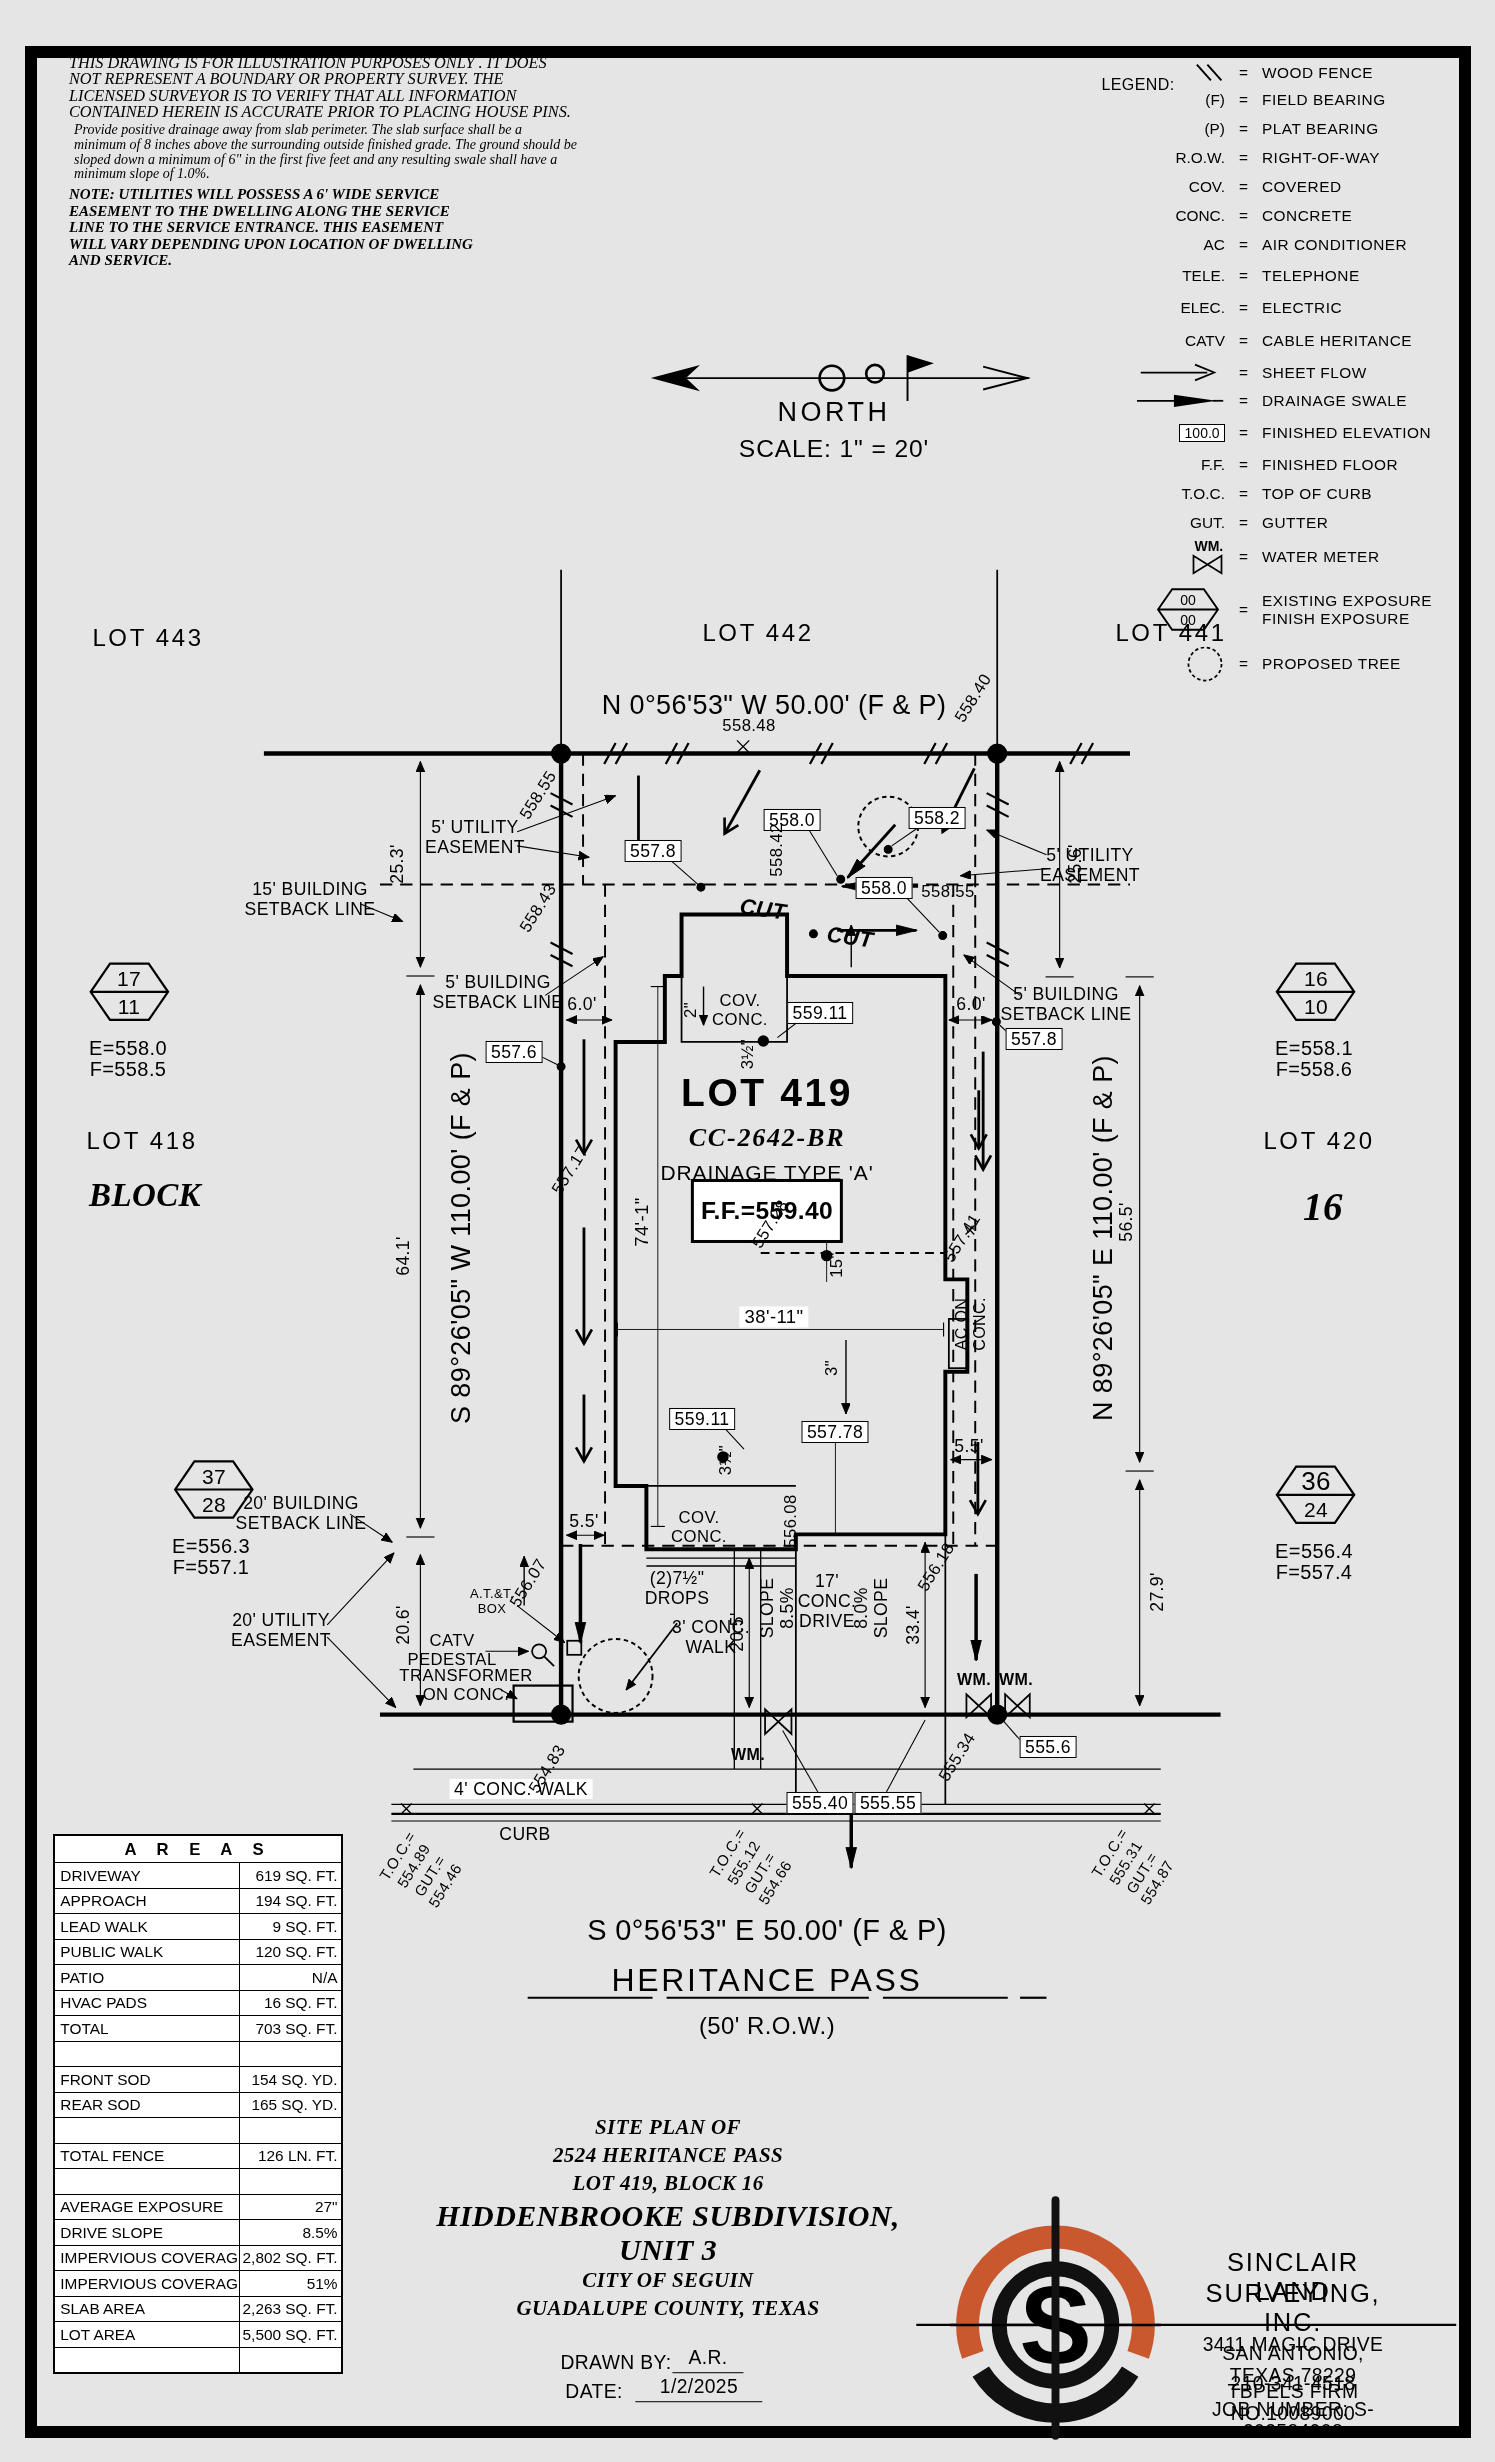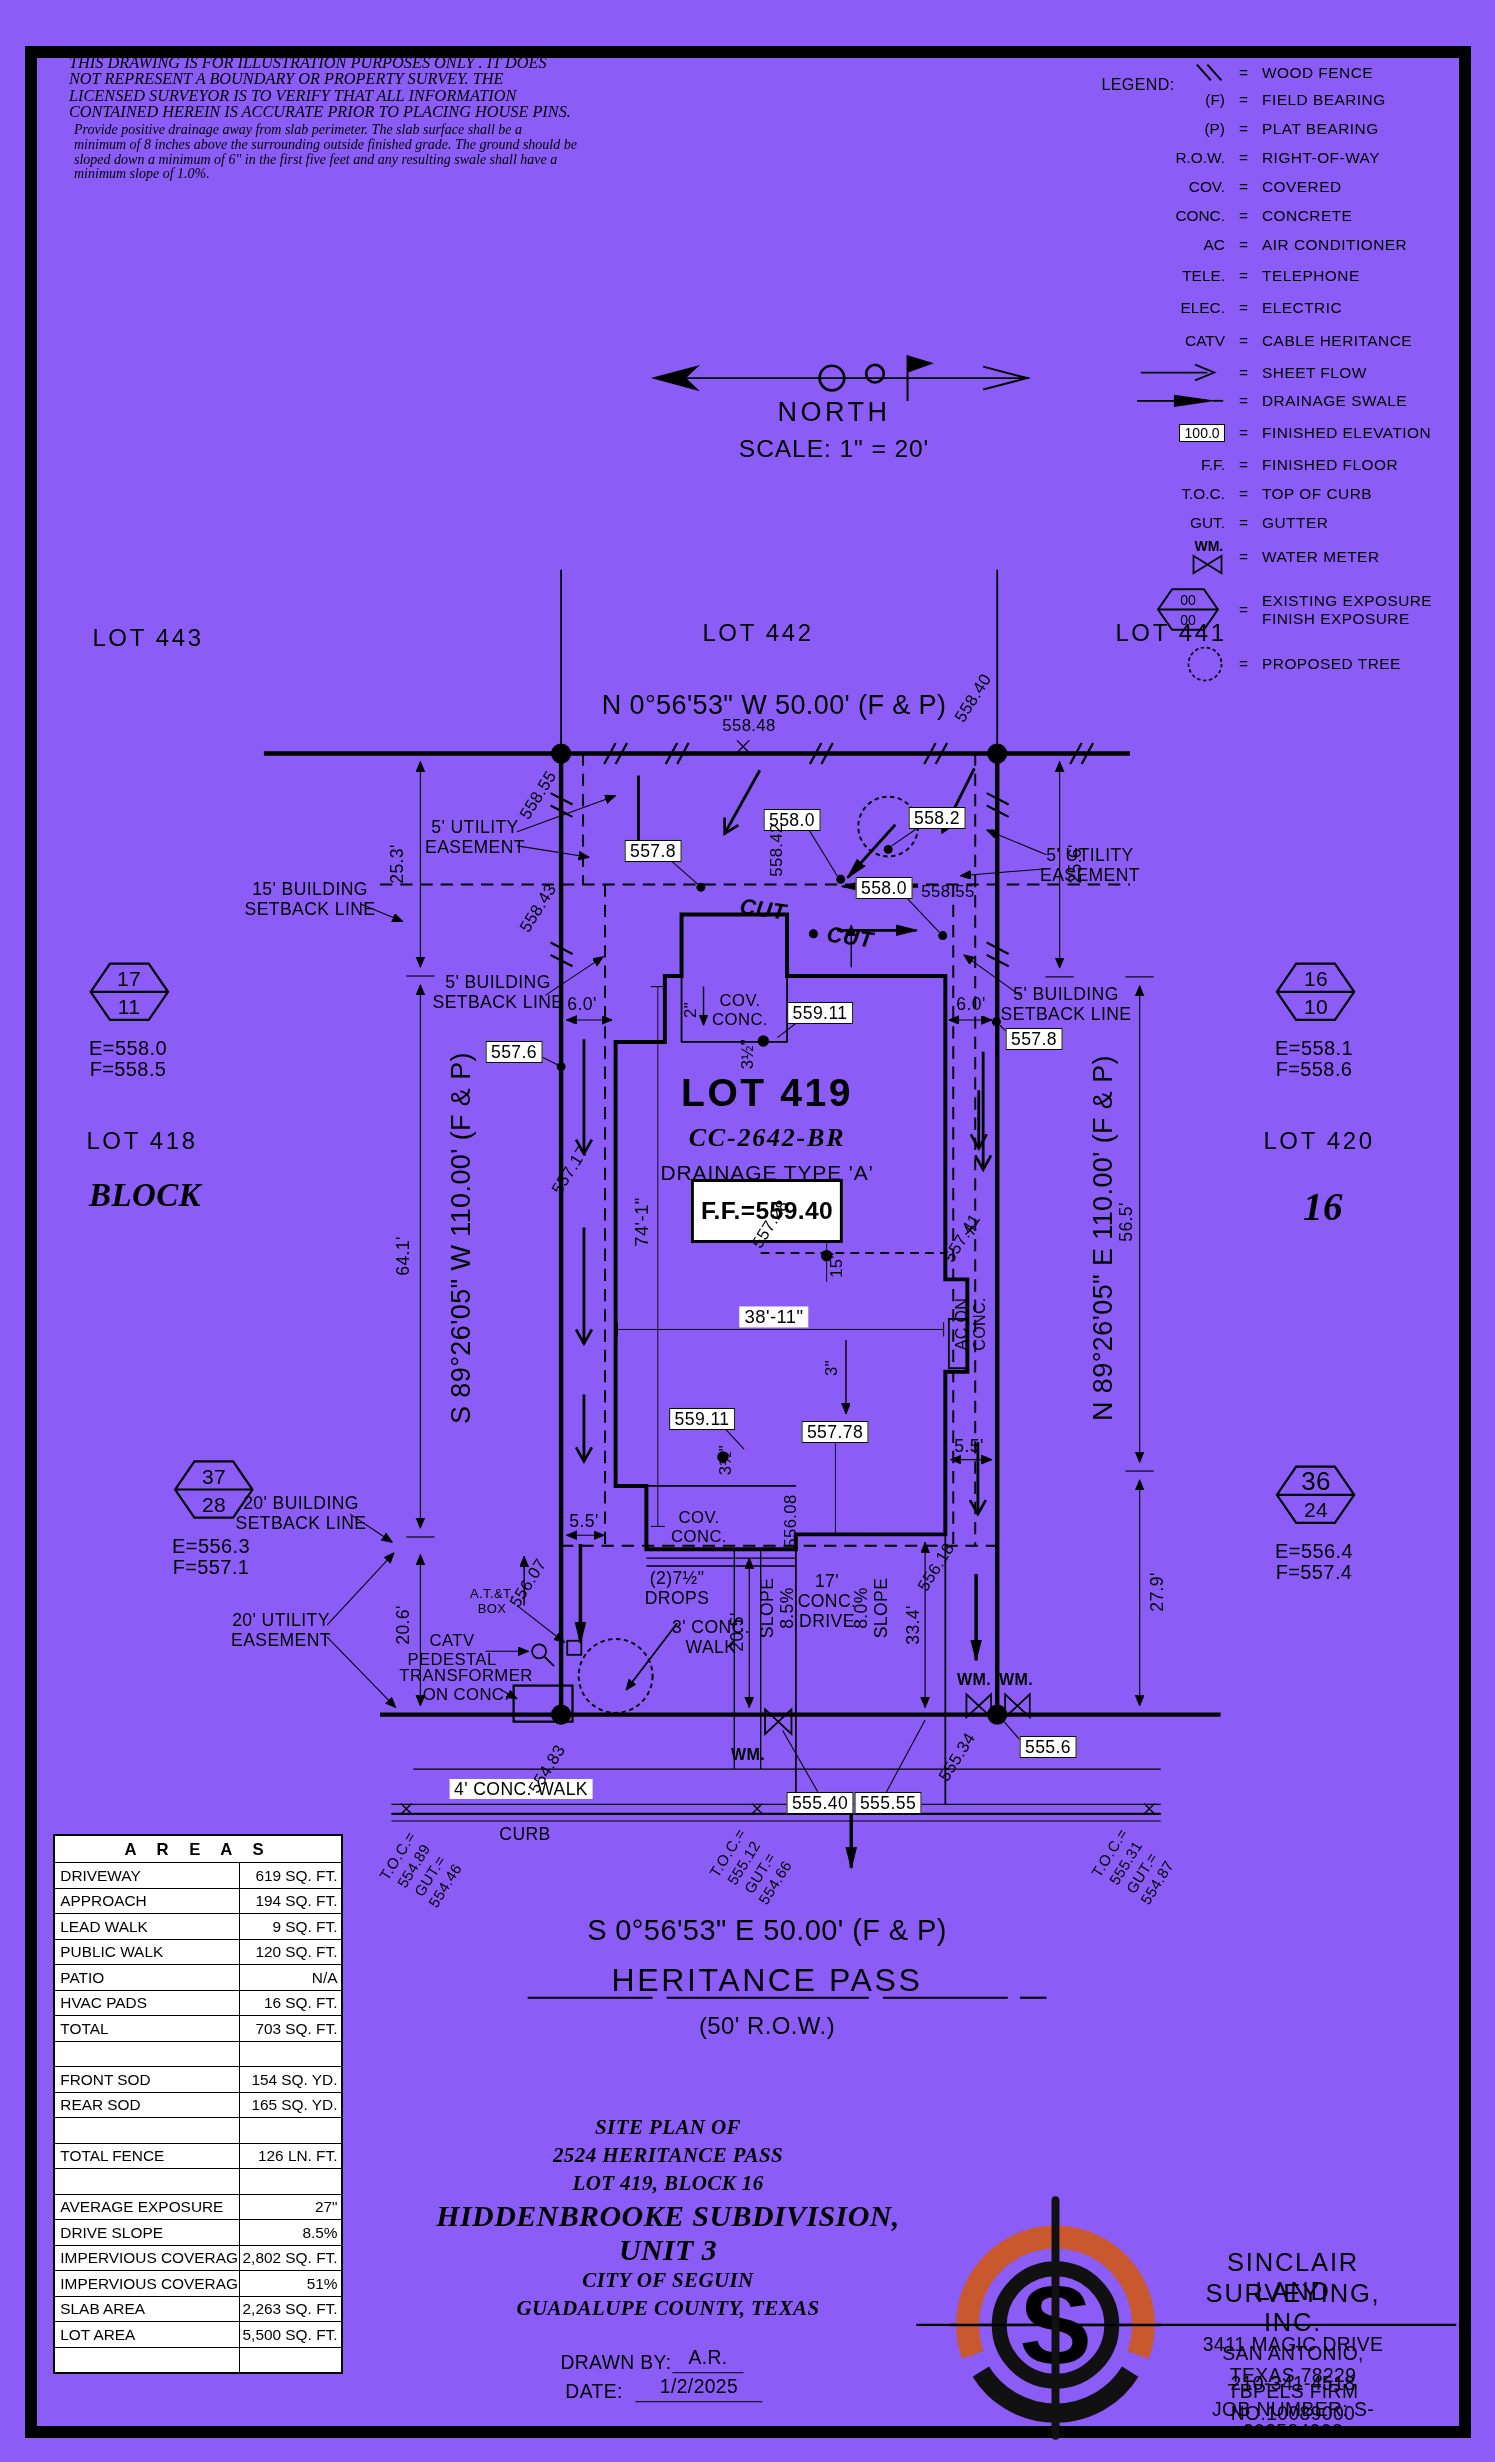--- a/index.html
+++ b/index.html
@@ -1,17 +1,17 @@
 <!DOCTYPE html>
 <html style="--accent: #c9582e;font-size:14px"><head>
 <meta charset="utf-8">
 <style>
   html,body{margin:0;padding:0;width:1495px;height:2462px;background:#fff;color:#000;
     font-family:"Liberation Sans",sans-serif;position:relative;overflow:hidden}
-  .sheet{position:absolute;inset:0;background:#8b5cf6}
+  .sheet{position:absolute;inset:0;background:#e5e5e5}
   .frame{position:absolute;left:24.6px;top:46px;width:1446px;height:2392px;
     border:12.3px solid #000;box-sizing:border-box}
   .lbl{position:absolute;transform:translate(-50%,-50%);white-space:pre-line;
     text-align:center;line-height:1.14;letter-spacing:0.4px}
   .v{transform:translate(-50%,-50%) rotate(-90deg)}
   .d{transform:translate(-50%,-50%) rotate(-58deg)}
   .r8{transform:translate(-50%,-50%) rotate(8deg)}
   .bx{border:1.8px solid #000;padding:0 4.4px;background:#fff;white-space:nowrap}
   .bxb{border:3.5px solid #000;padding:15px 7px;background:#fff;white-space:nowrap;font-weight:bold}
   .ser{font-family:"Liberation Serif",serif}
@@ -247,20 +247,25 @@
 </svg>
 
 <div class="disc" style="left:69px;top:55px;width:679px;font-size:16.3px;line-height:1.0">THIS DRAWING IS FOR ILLUSTRATION PURPOSES ONLY . IT DOES
 NOT REPRESENT A BOUNDARY OR PROPERTY SURVEY. THE
 LICENSED SURVEYOR IS TO VERIFY THAT ALL INFORMATION
 CONTAINED HEREIN IS ACCURATE PRIOR TO PLACING HOUSE PINS.</div>
 <div class="disc" style="left:74px;top:123px;width:686px;font-size:14px;line-height:1.06">Provide positive drainage away from slab perimeter. The slab surface shall be a
 minimum of 8 inches above the surrounding outside finished grade. The ground should be
 sloped down a minimum of 6" in the first five feet and any resulting swale shall have a
 minimum slope of 1.0%.</div>
+<div class="disc b" style="left:69px;top:186px;width:422px;font-size:15px;line-height:1.1">NOTE: UTILITIES WILL POSSESS A 6' WIDE SERVICE
+EASEMENT TO THE DWELLING ALONG THE SERVICE
+LINE TO THE SERVICE ENTRANCE. THIS EASEMENT
+WILL VARY DEPENDING UPON LOCATION OF DWELLING
+AND SERVICE.</div>
 
 <div class="lbl" style="left:1138px;top:85px;font-size:16px">LEGEND:</div>
 <div class="lr" style="top:62px">
   <div class="ls">
         <svg width="37" height="21" viewBox="0 0 42 24">
           <path d="M10,3 L26,21 M22,3 L38,21" stroke="#000" stroke-width="2.2"></path>
         </svg>
       </div>
   <div class="le">=</div>
       <div class="ll">WOOD FENCE</div>

